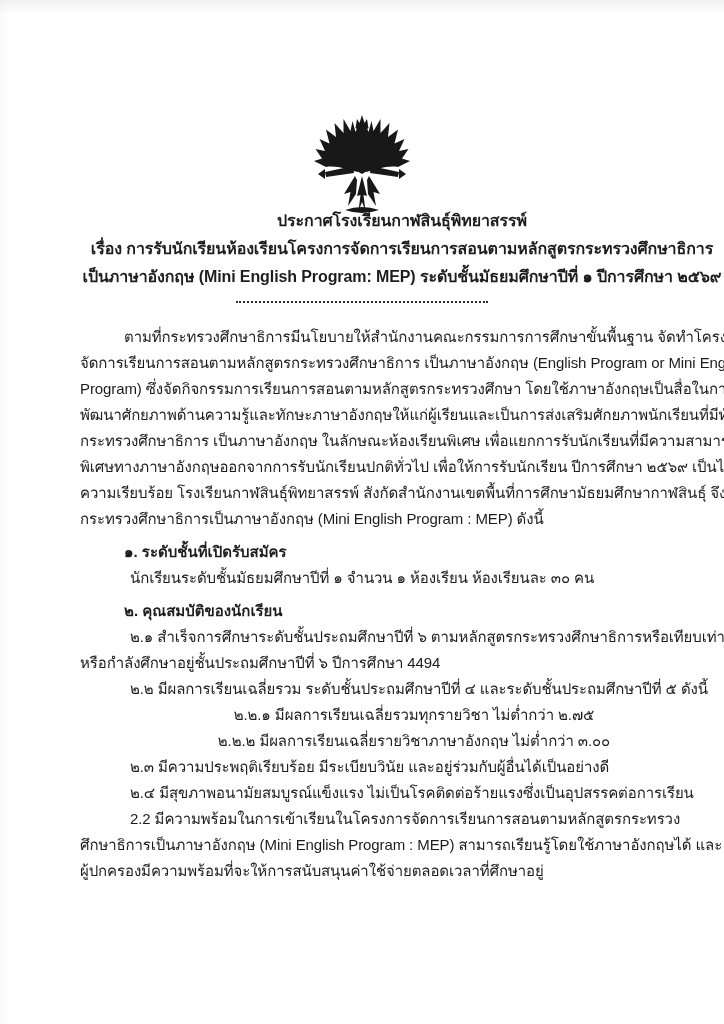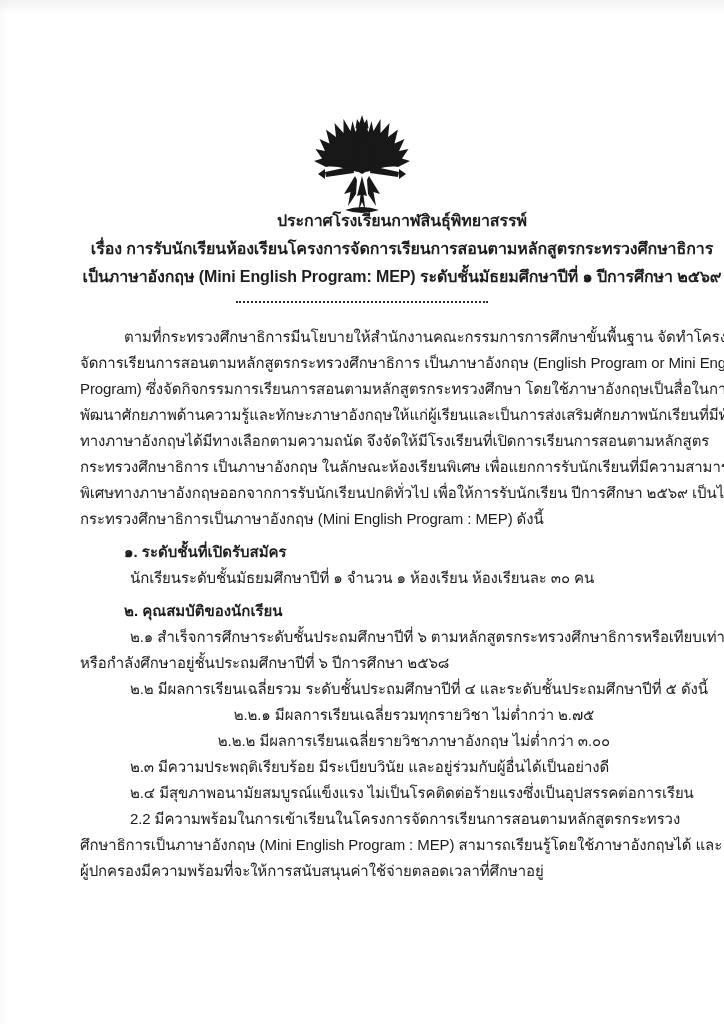--- a/index.html
+++ b/index.html
@@ -104,38 +104,38 @@
   </div>
 
   <div class="divider"></div>
 
   <div class="content">
     <div>
         <div class="line i1">ตามที่กระทรวงศึกษาธิการมีนโยบายให้สำนักงานคณะกรรมการการศึกษาขั้นพื้นฐาน จัดทำโครงการ</div>
         <div class="line i0">จัดการเรียนการสอนตามหลักสูตรกระทรวงศึกษาธิการ เป็นภาษาอังกฤษ (English Program or Mini English</div>
         <div class="line i0">Program) ซึ่งจัดกิจกรรมการเรียนการสอนตามหลักสูตรกระทรวงศึกษา โดยใช้ภาษาอังกฤษเป็นสื่อในการ</div>
         <div class="line i0">พัฒนาศักยภาพด้านความรู้และทักษะภาษาอังกฤษให้แก่ผู้เรียนและเป็นการส่งเสริมศักยภาพนักเรียนที่มีทักษะ</div>
-        <div class="line i0">ทางภาษาอังกฤษได้มีทางเลือกตามความถนัด จึงจัดให้มีโรงเรียนที่เปิดการเรียนการสอนตามหลักสูตร</div>
         <div class="line i0">กระทรวงศึกษาธิการ เป็นภาษาอังกฤษ ในลักษณะห้องเรียนพิเศษ เพื่อแยกการรับนักเรียนที่มีความสามารถ</div>
         <div class="line i0">พิเศษทางภาษาอังกฤษออกจากการรับนักเรียนปกติทั่วไป เพื่อให้การรับนักเรียน ปีการศึกษา ๒๕๖๙ เป็นไปด้วย</div>
+        <div class="line i0">ความเรียบร้อย โรงเรียนกาฬสินธุ์พิทยาสรรพ์ สังกัดสำนักงานเขตพื้นที่การศึกษามัธยมศึกษากาฬสินธุ์ จึง</div>
         <div class="line i0">กระทรวงศึกษาธิการเป็นภาษาอังกฤษ (Mini English Program : MEP) ดังนี้</div>
       </div>
 
     <div class="section">
       <div class="heading">๑. ระดับชั้นที่เปิดรับสมัคร</div>
       <div>
           <div class="line i2">นักเรียนระดับชั้นมัธยมศึกษาปีที่ ๑ จำนวน ๑ ห้องเรียน ห้องเรียนละ ๓๐ คน</div>
         </div>
     </div>
 
     <div class="section">
       <div class="heading">๒. คุณสมบัติของนักเรียน</div>
       <div>
           <div class="line i2">๒.๑ สำเร็จการศึกษาระดับชั้นประถมศึกษาปีที่ ๖ ตามหลักสูตรกระทรวงศึกษาธิการหรือเทียบเท่า</div>
-          <div class="line i0">หรือกำลังศึกษาอยู่ชั้นประถมศึกษาปีที่ ๖ ปีการศึกษา ๒๕๖๘</div>
+          <div class="line i0">หรือกำลังศึกษาอยู่ชั้นประถมศึกษาปีที่ ๖ ปีการศึกษา 4494</div>
           <div class="line i2">๒.๒ มีผลการเรียนเฉลี่ยรวม ระดับชั้นประถมศึกษาปีที่ ๔ และระดับชั้นประถมศึกษาปีที่ ๕ ดังนี้</div>
           <div class="line i3">๒.๒.๑ มีผลการเรียนเฉลี่ยรวมทุกรายวิชา ไม่ต่ำกว่า ๒.๗๕</div>
           <div class="line i3">๒.๒.๒ มีผลการเรียนเฉลี่ยรายวิชาภาษาอังกฤษ ไม่ต่ำกว่า ๓.๐๐</div>
           <div class="line i2">๒.๓ มีความประพฤติเรียบร้อย มีระเบียบวินัย และอยู่ร่วมกับผู้อื่นได้เป็นอย่างดี</div>
           <div class="line i2">๒.๔ มีสุขภาพอนามัยสมบูรณ์แข็งแรง ไม่เป็นโรคติดต่อร้ายแรงซึ่งเป็นอุปสรรคต่อการเรียน</div>
           <div class="line i2">2.2 มีความพร้อมในการเข้าเรียนในโครงการจัดการเรียนการสอนตามหลักสูตรกระทรวง</div>
           <div class="line i0">ศึกษาธิการเป็นภาษาอังกฤษ (Mini English Program : MEP) สามารถเรียนรู้โดยใช้ภาษาอังกฤษได้ และ</div>
           <div class="line i0">ผู้ปกครองมีความพร้อมที่จะให้การสนับสนุนค่าใช้จ่ายตลอดเวลาที่ศึกษาอยู่</div>
         </div>
     </div>

